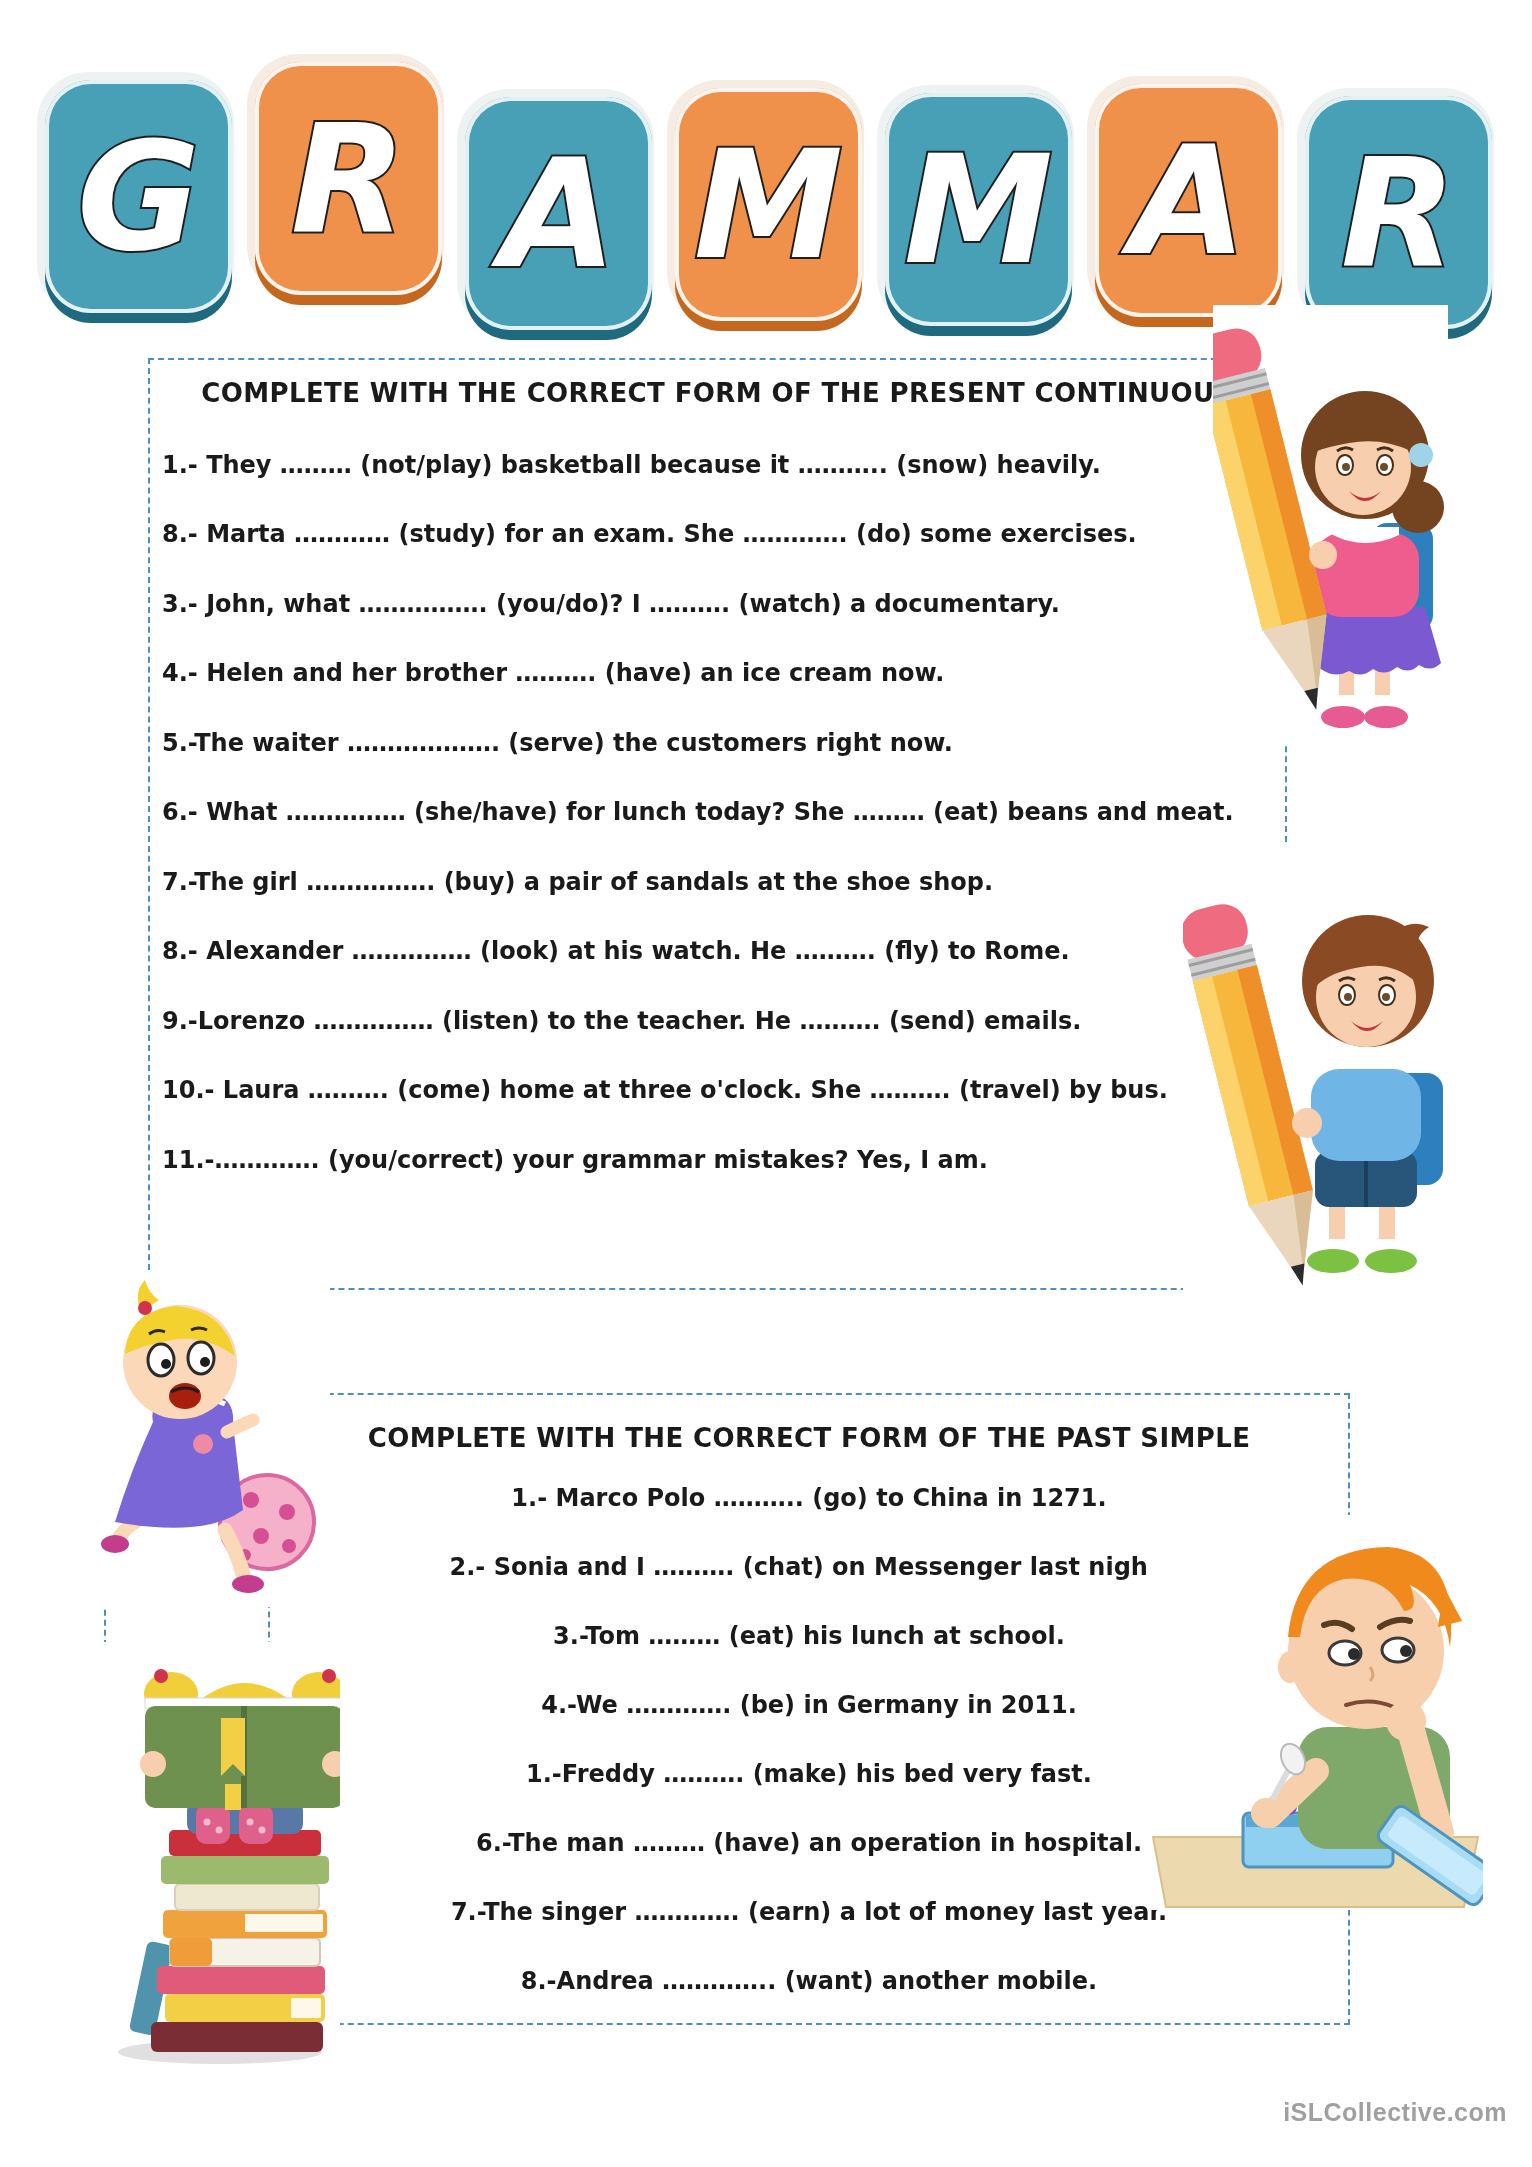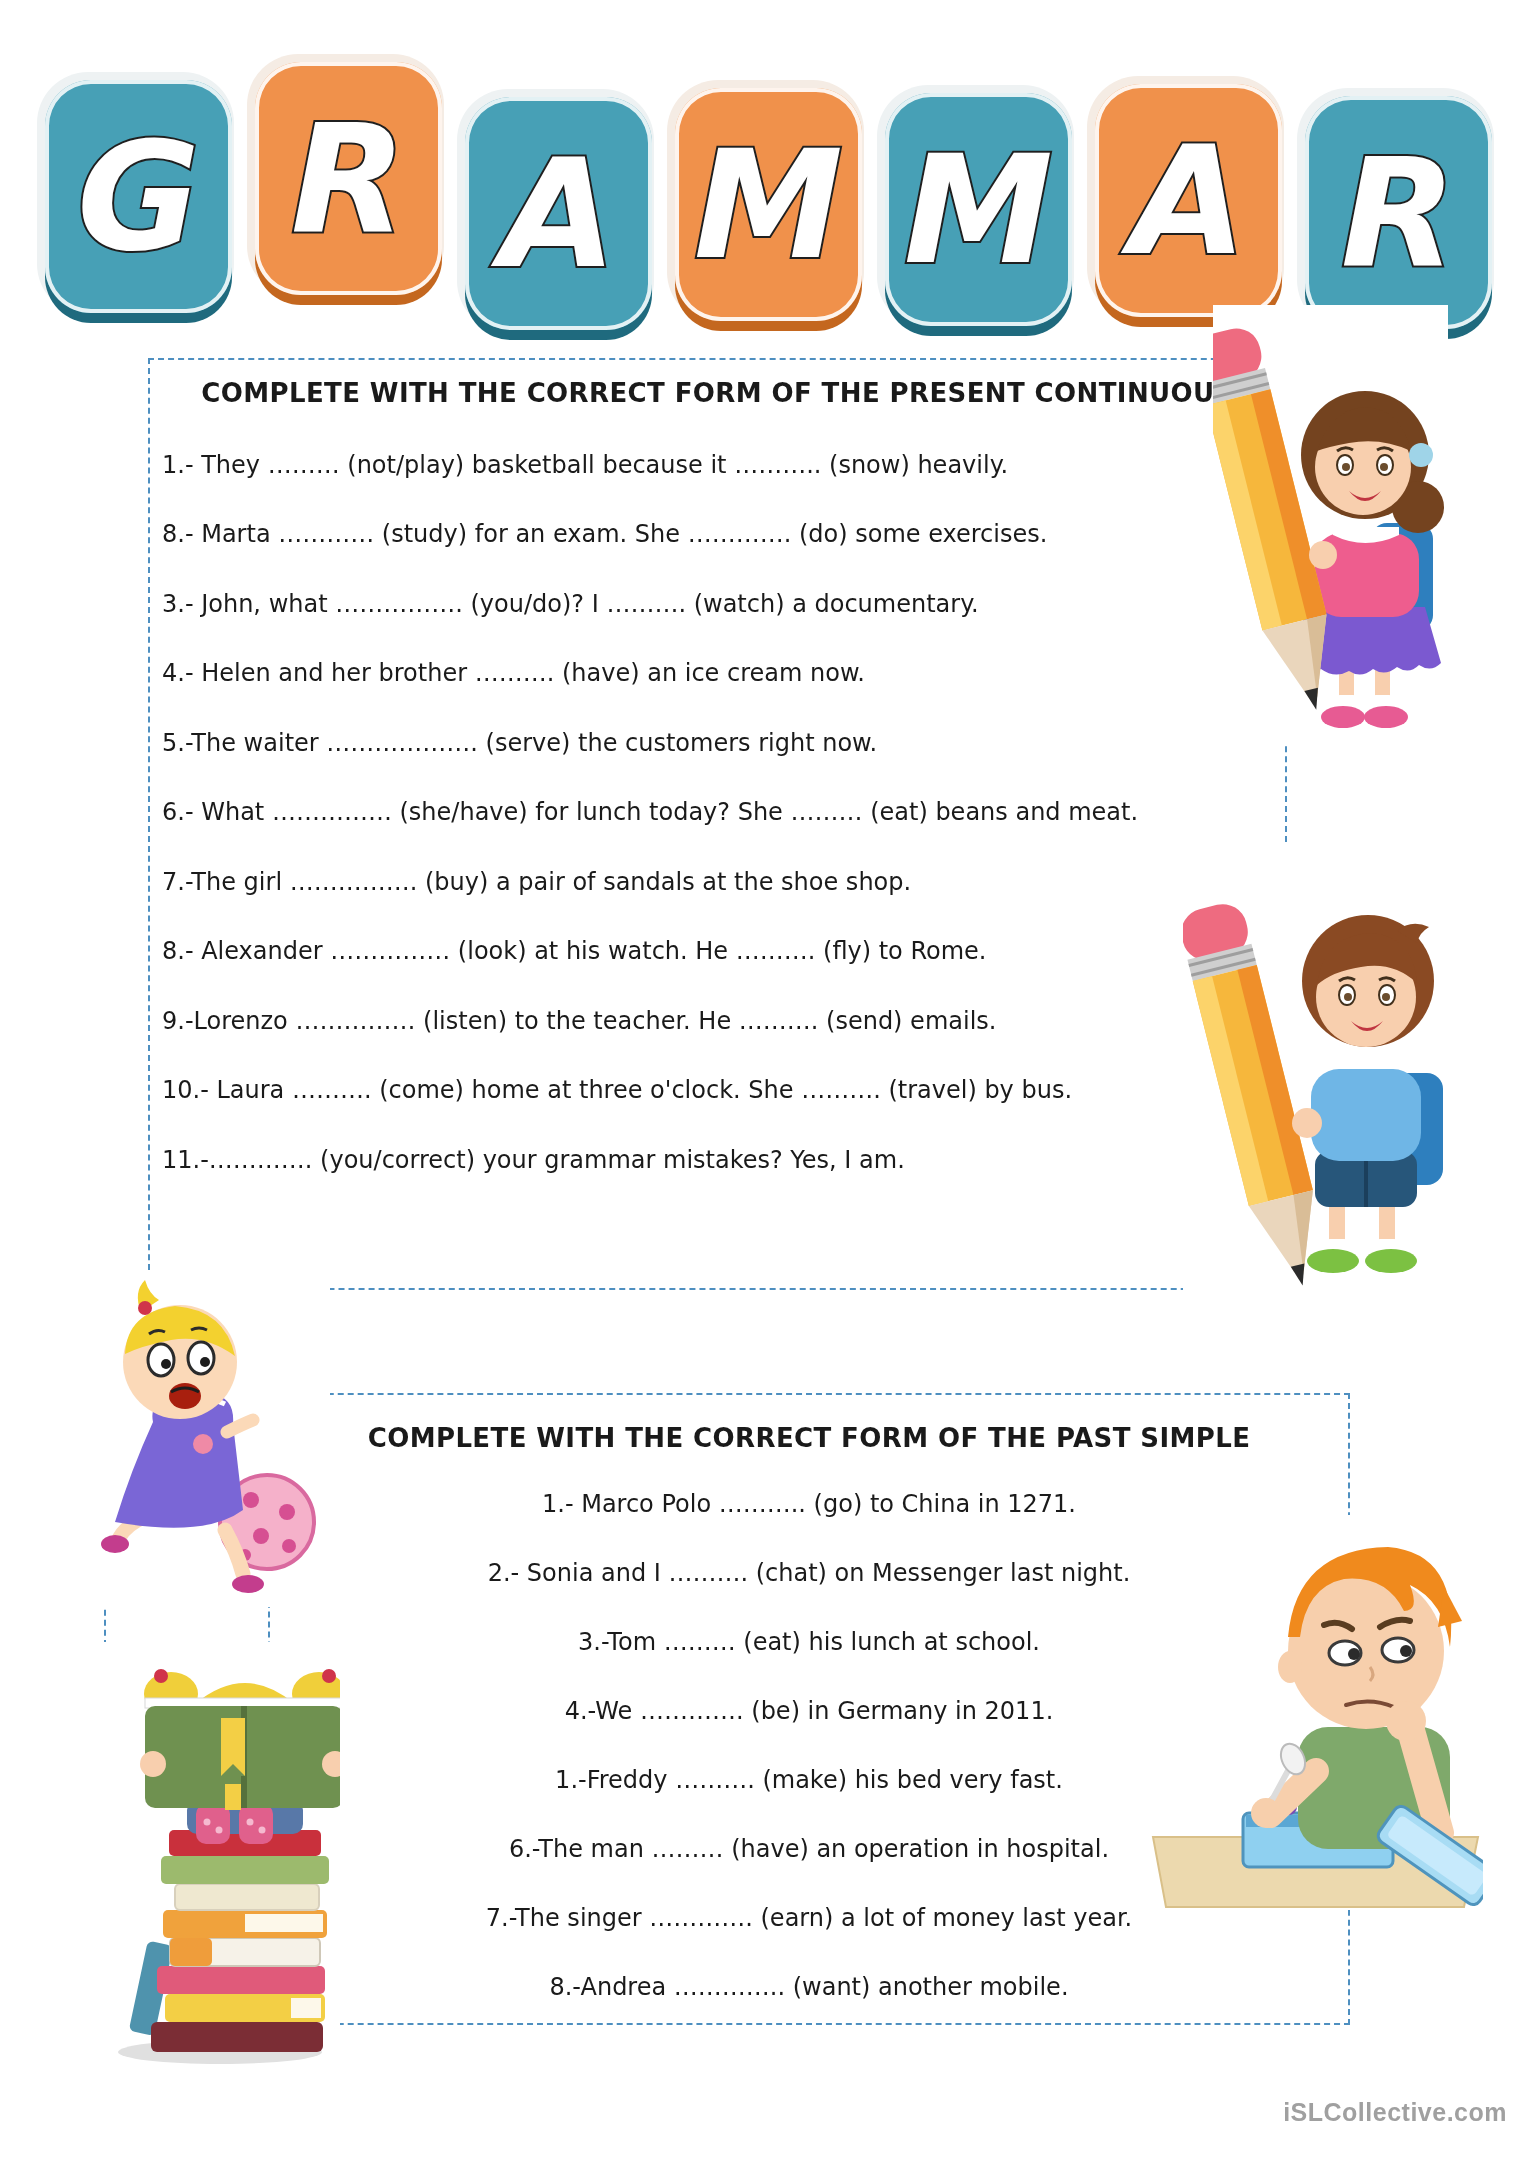--- a/index.html
+++ b/index.html
@@ -23,23 +23,23 @@
   
   .ex-box{position:absolute;border:2px dashed #4e8fc0;background:transparent;}
   #box1{left:148px;top:358px;width:1135px;height:928px;}
   #box2{left:268px;top:1393px;width:1078px;height:628px;}
   .ex-heading{position:absolute;left:0;right:0;text-align:center;
         font-weight:bold;font-size:26px;letter-spacing:.4px;white-space:nowrap;}
   #box1 .ex-heading{top:18px;}
   #box2 .ex-heading{top:28px;}
   .items{position:absolute;left:12px;right:12px;}
   #box1 .items{top:70px;}
-  #box2 .items{top:74px;}
+  #box2 .items{top:68px;}
   .item{height:69.5px;display:flex;align-items:center;
-        font-weight:normal;font-size:24px;white-space:nowrap;}
+        font-weight:bold;font-size:24px;white-space:nowrap;}
   #box2 .item{height:69px;justify-content:center;}
 
   
   .dash-frag{position:absolute;left:104px;top:1428px;height:228px;width:0;
         border-left:2px dashed #4e8fc0;}
 
   
   .illus{position:absolute;background:#fff;}
   #girl-pencil{left:1213px;top:305px;width:235px;height:440px;}
   #boy-pencil{left:1183px;top:845px;width:270px;height:445px;}

